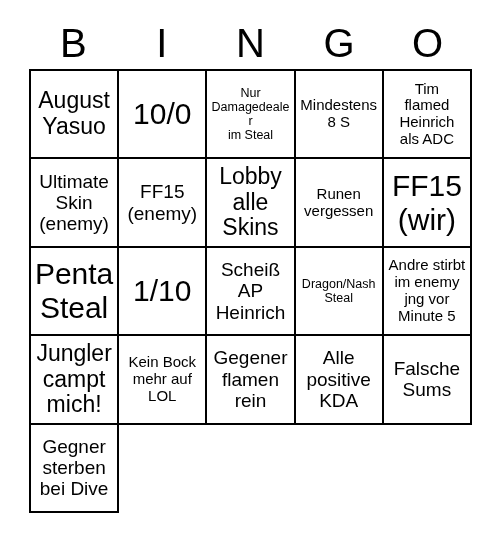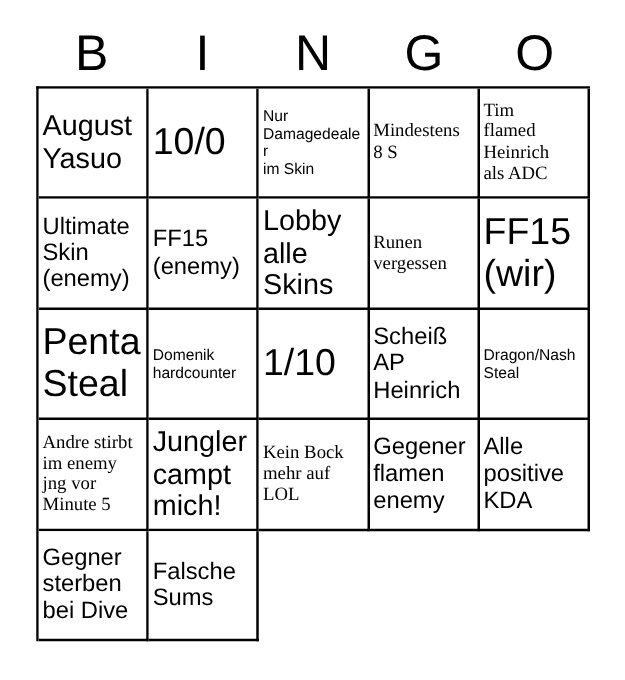--- a/index.html
+++ b/index.html
@@ -60,37 +60,38 @@
     background: #ffffff;
   }
 
   .cell {
     border-right: 2px solid #000000;
     border-bottom: 2px solid #000000;
     box-sizing: border-box;
     display: flex;
     align-items: center;
     justify-content: center;
+    text-align: center;
     padding: 1px 3px;
     overflow: hidden;
     background: #ffffff;
   }
   .cell .cell-text {
     display: block;
     width: 100%;
     line-height: 1.12;
     word-wrap: break-word;
     white-space: pre-line;
   }
 
   
   .fs-xl .cell-text { font-size: 30px; }
   .fs-lg .cell-text { font-size: 23px; }
   .fs-md .cell-text { font-size: 19px; }
-  .fs-sm .cell-text { font-size: 15px; font-family: Liberation Serif, serif; }
+  .fs-sm .cell-text { font-size: 15px; }
   .fs-xs .cell-text { font-size: 12.5px; }
 </style>
 </head>
 <body>
 
 <div class="card">
 
   <div class="bingo-header">
     <div class="letter">B</div>
     <div class="letter">I</div>
@@ -103,21 +104,21 @@
       <div class="cell fs-lg">
         <span class="cell-text">August
 Yasuo</span>
       </div>
       <div class="cell fs-xl">
         <span class="cell-text">10/0</span>
       </div>
       <div class="cell fs-xs">
         <span class="cell-text">Nur
 Damagedealer
-im Skin</span>
+im Steal</span>
       </div>
       <div class="cell fs-sm">
         <span class="cell-text">Mindestens
 8 S</span>
       </div>
       <div class="cell fs-sm">
         <span class="cell-text">Tim
 flamed
 Heinrich
 als ADC</span>
@@ -141,24 +142,20 @@
 vergessen</span>
       </div>
       <div class="cell fs-xl">
         <span class="cell-text">FF15
 (wir)</span>
       </div>
       <div class="cell fs-xl">
         <span class="cell-text">Penta
 Steal</span>
       </div>
-      <div class="cell fs-xs">
-        <span class="cell-text">Domenik
-hardcounter</span>
-      </div>
       <div class="cell fs-xl">
         <span class="cell-text">1/10</span>
       </div>
       <div class="cell fs-md">
         <span class="cell-text">Scheiß
 AP
 Heinrich</span>
       </div>
       <div class="cell fs-xs">
         <span class="cell-text">Dragon/Nash
@@ -176,31 +173,31 @@
 mich!</span>
       </div>
       <div class="cell fs-sm">
         <span class="cell-text">Kein Bock
 mehr auf
 LOL</span>
       </div>
       <div class="cell fs-md">
         <span class="cell-text">Gegener
 flamen
-enemy</span>
+rein</span>
       </div>
       <div class="cell fs-md">
         <span class="cell-text">Alle
 positive
 KDA</span>
       </div>
       <div class="cell fs-md">
+        <span class="cell-text">Falsche
+Sums</span>
+      </div>
+      <div class="cell fs-md">
         <span class="cell-text">Gegner
 sterben
 bei Dive</span>
       </div>
-      <div class="cell fs-md">
-        <span class="cell-text">Falsche
-Sums</span>
-      </div>
     </div>
 
 </div>
 
 </body></html>

